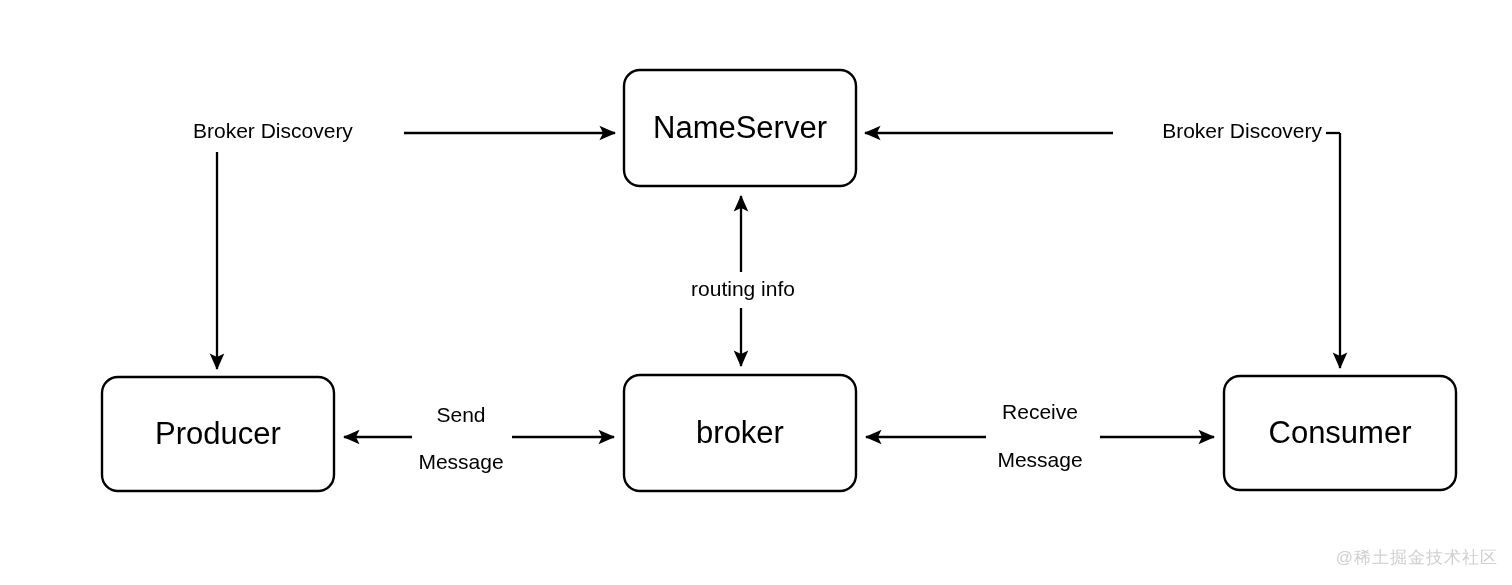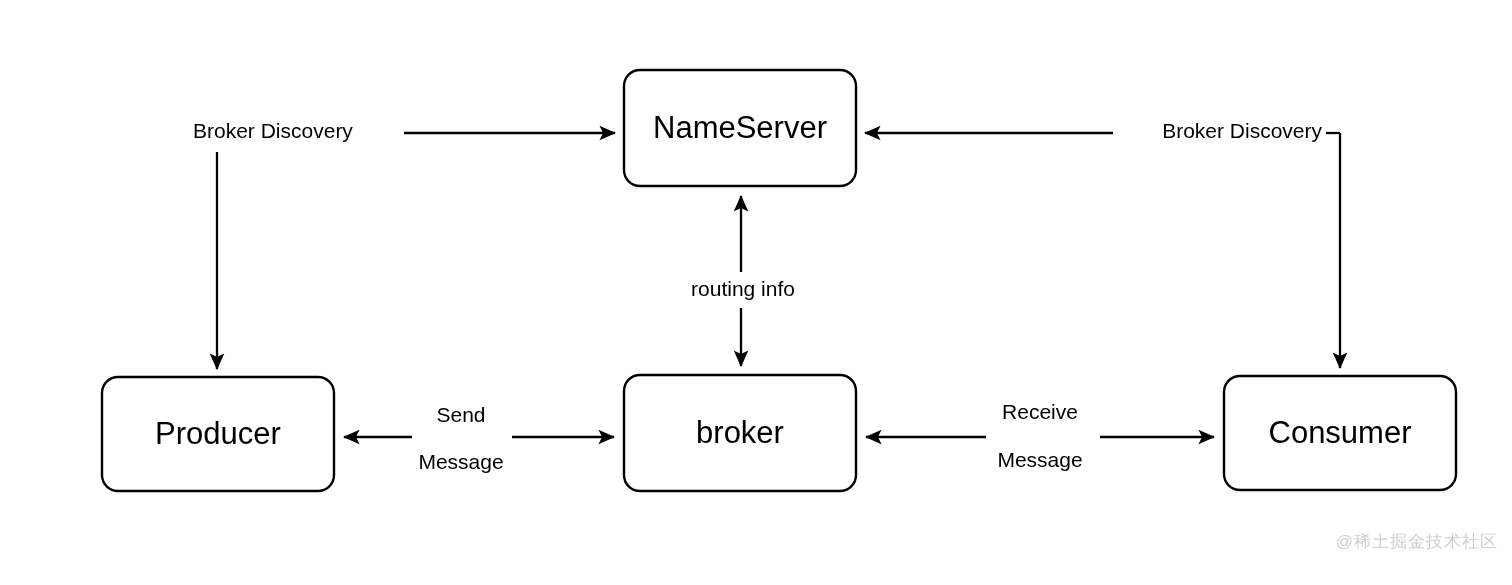--- a/index.html
+++ b/index.html
@@ -45,21 +45,21 @@
     font-size: 21px;
     fill: #000000;
     dominant-baseline: middle;
   }
   .edge-label.mid { text-anchor: middle; }
   .edge-label.start { text-anchor: start; }
   .edge-label.end { text-anchor: end; }
   .watermark {
     position: absolute;
     right: 14px;
-    bottom: 26px;
+    bottom: 10px;
     font-family: "Liberation Sans", sans-serif;
     font-size: 17px;
     color: #cfcfcf;
     letter-spacing: 1px;
     user-select: none;
     white-space: nowrap;
   }
 </style>
 </head>
 <body>

